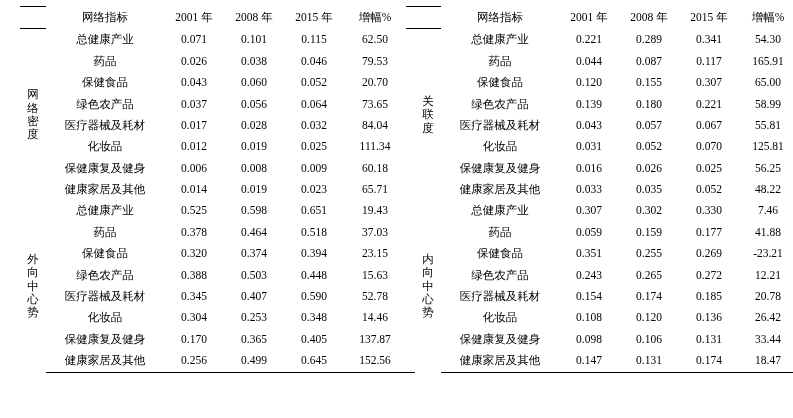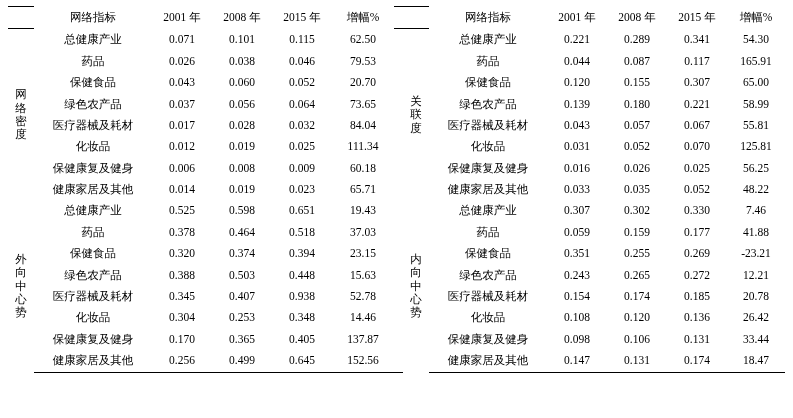--- a/index.html
+++ b/index.html
@@ -12,21 +12,21 @@
     height: 418px;
     font-family: "Liberation Serif", serif;
     color: #000000;
     overflow: hidden;
   }
   #sheet {
     position: relative;
     width: 793px;
     height: 418px;
     box-sizing: border-box;
-    padding: 6px 8px 0 8px;
+    padding: 6px 8px 0 20px;
   }
   table.stat {
     border-collapse: collapse;
     width: 777px;
     table-layout: fixed;
     font-size: 11.5px;
   }
   table.stat td, table.stat th {
     padding: 0;
     margin: 0;
@@ -283,21 +283,21 @@
           <td class="idx idx-cell">绿色农产品</td>
           <td class="num">0.243</td>
           <td class="num">0.265</td>
           <td class="num">0.272</td>
           <td class="num">12.21</td>
         </tr>
         <tr class="">
           <td class="idx idx-cell">医疗器械及耗材</td>
           <td class="num">0.345</td>
           <td class="num">0.407</td>
-          <td class="num">0.938</td>
+          <td class="num">0.590</td>
           <td class="num">52.78</td>
           <td class="gap"></td>
           <td class="idx idx-cell">医疗器械及耗材</td>
           <td class="num">0.154</td>
           <td class="num">0.174</td>
           <td class="num">0.185</td>
           <td class="num">20.78</td>
         </tr>
         <tr class="">
           <td class="idx idx-cell">化妆品</td>

